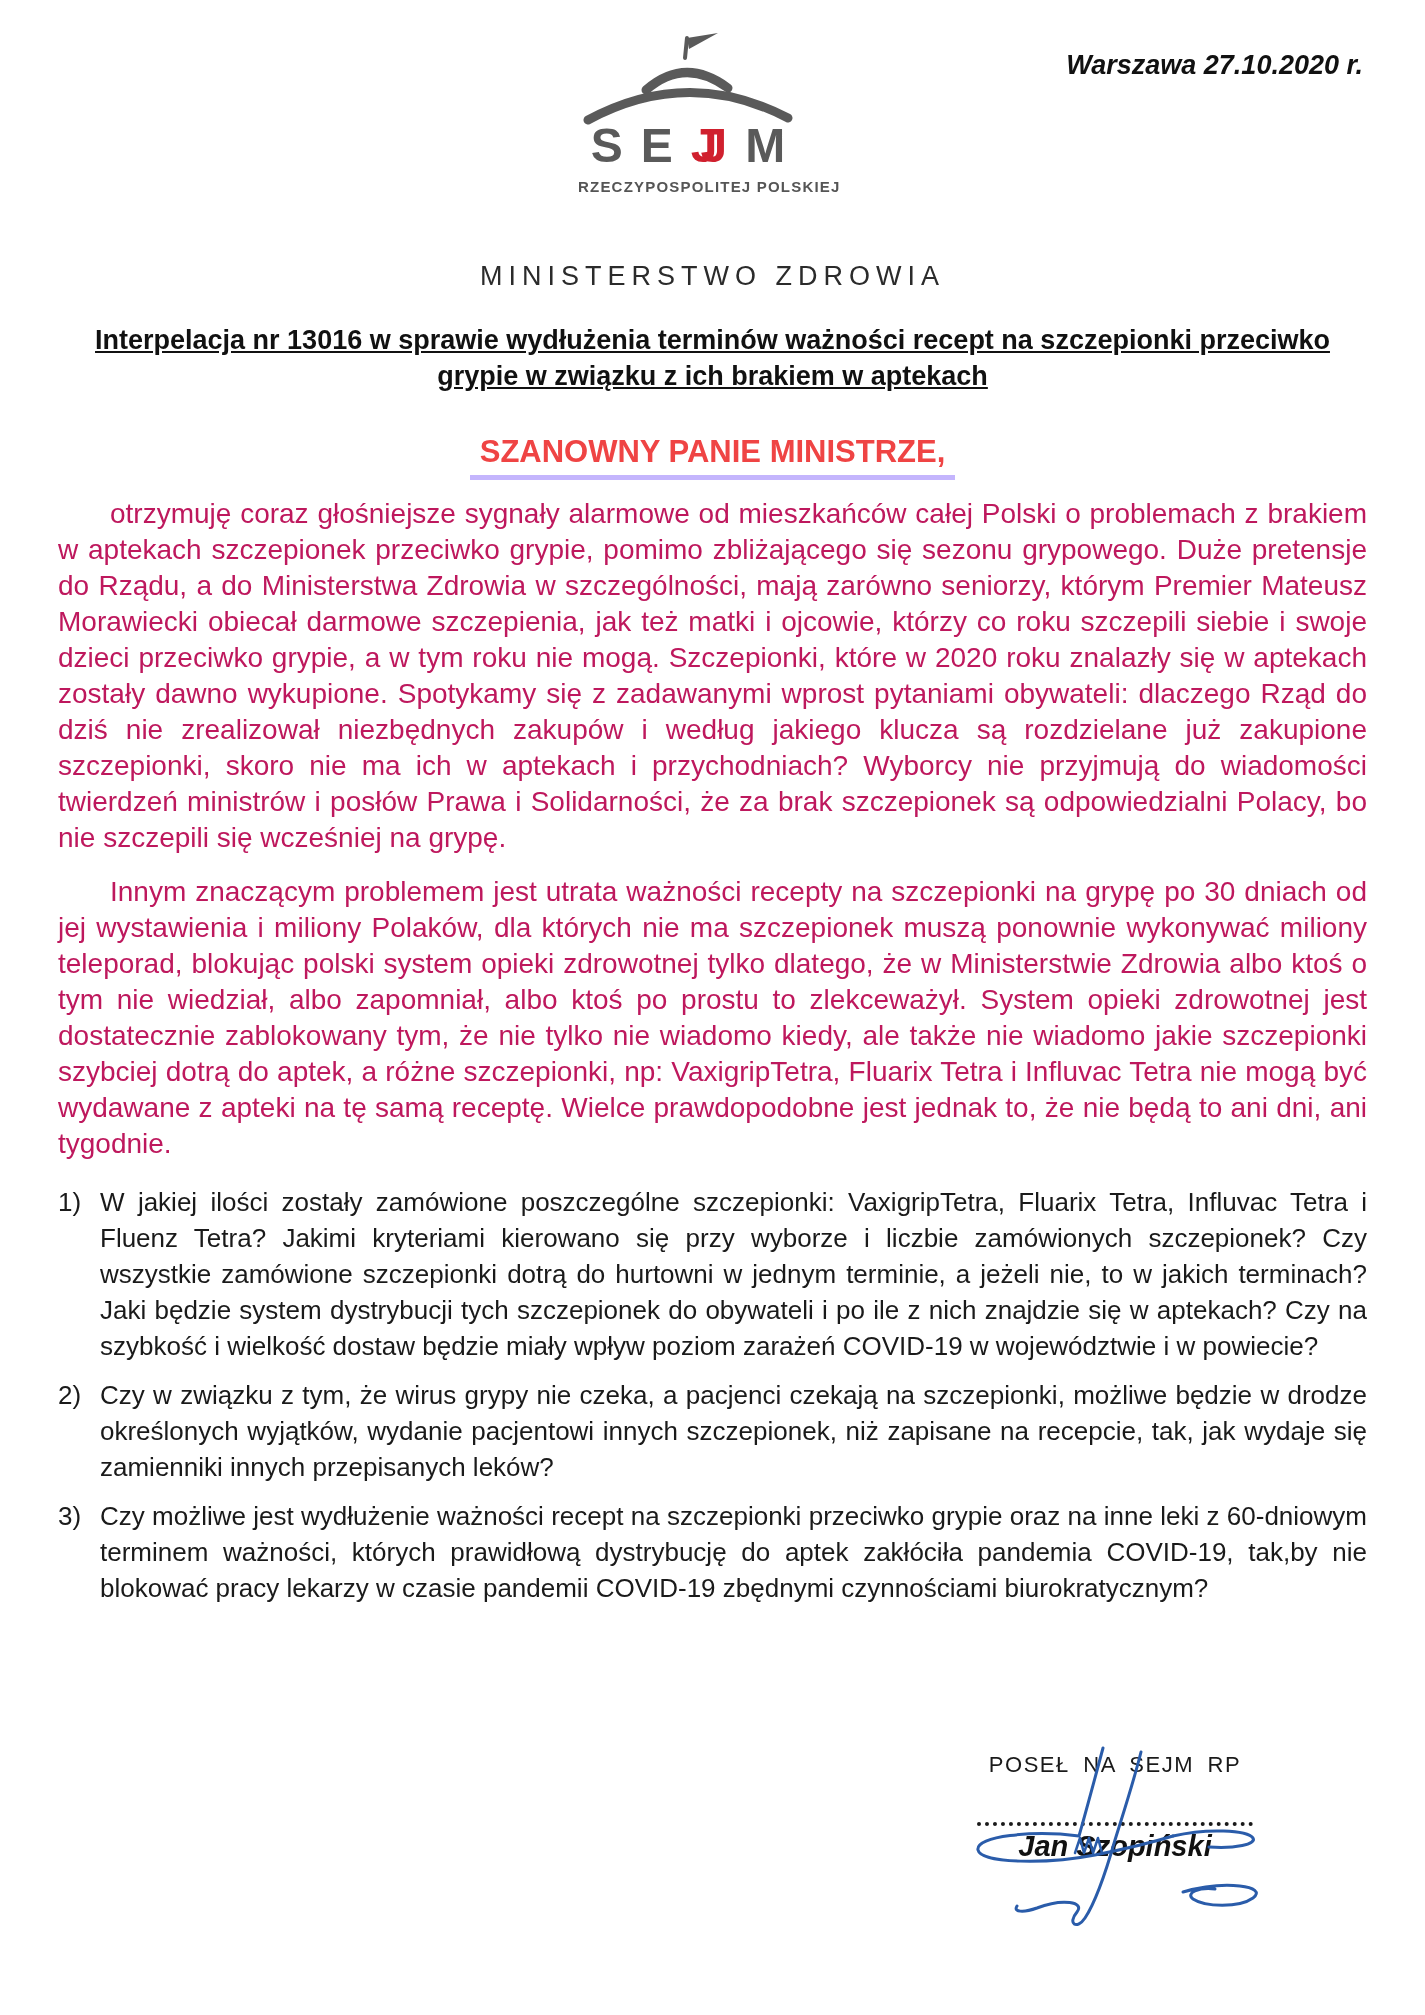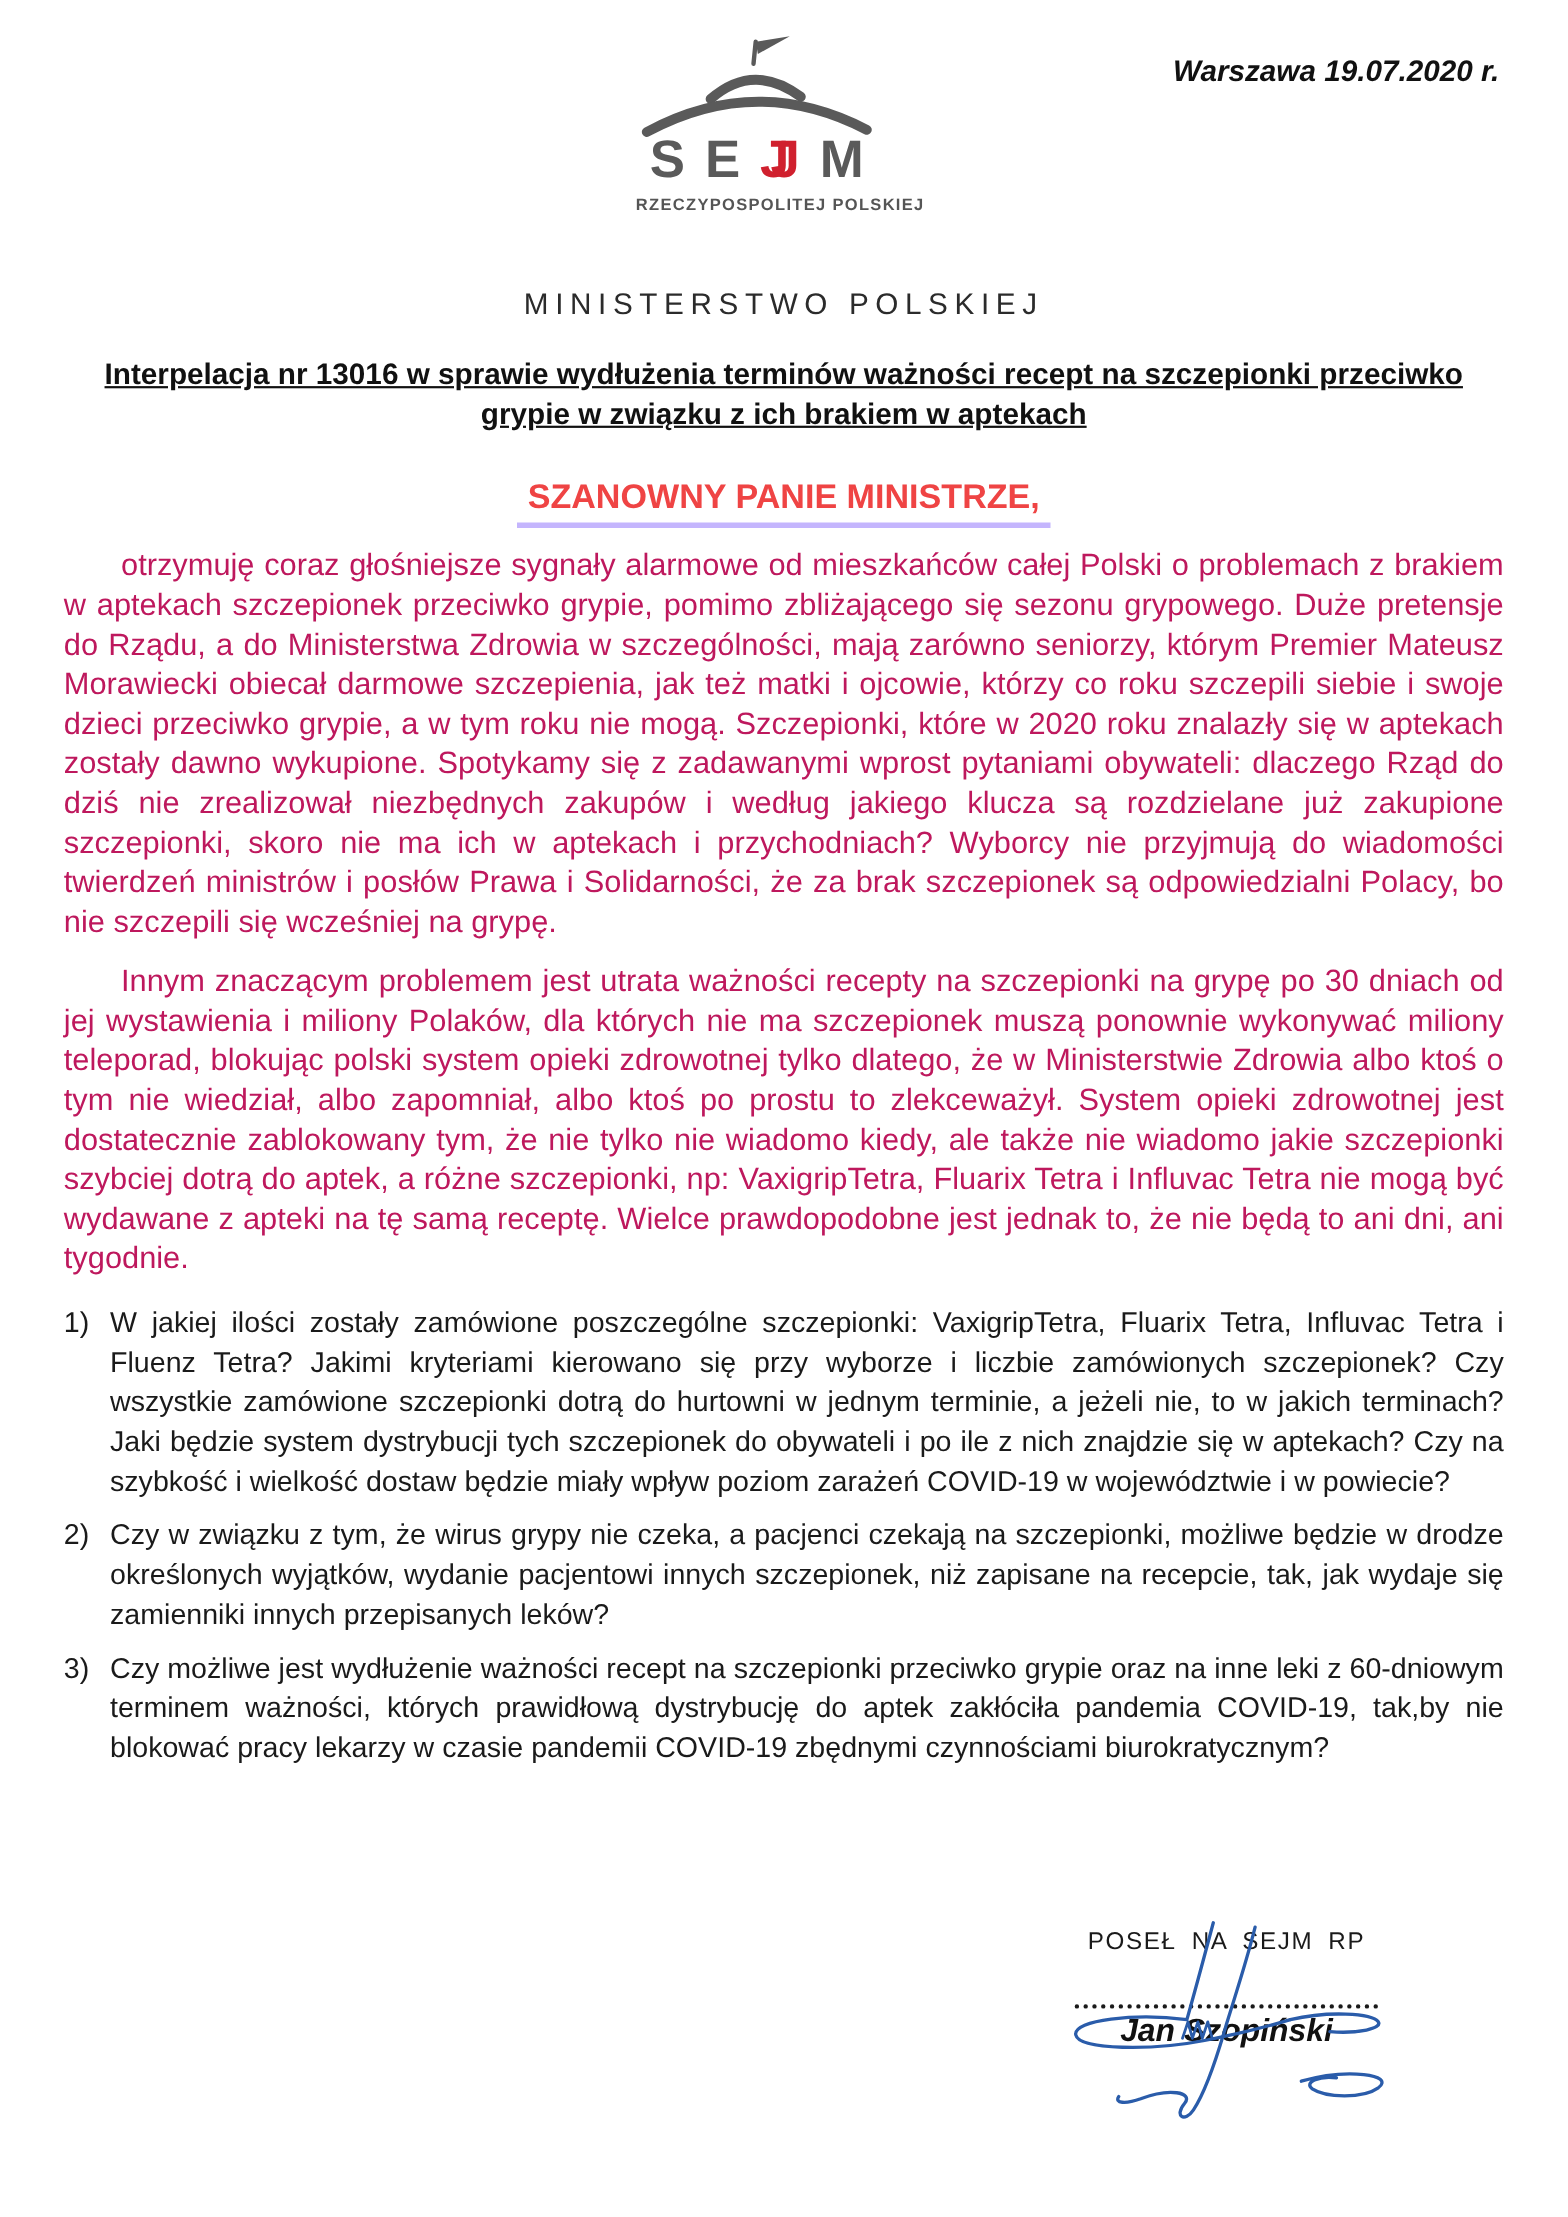--- a/index.html
+++ b/index.html
@@ -38,35 +38,35 @@
   .sig-title{margin-top:64px;font-size:22px;letter-spacing:1.5px;word-spacing:6px;color:#1a1a1a;}
   .sig-dotted{width:276px;margin:44px auto 0 auto;border-bottom:4px dotted #1a1a1a;}
   .sig-name{margin-top:4px;font-size:29px;font-weight:bold;font-style:italic;color:#111;}
   .sig-ink{position:absolute;top:52px;left:2px;pointer-events:none;}
 </style>
 </head>
 <body>
 
 <div class="page">
 
-  <div class="date">Warszawa 19.07.2020 r.</div>
+  <div class="date">Warszawa 27.10.2020 r.</div>
 
   <div class="logo">
     <svg width="220" height="96" viewBox="0 0 220 96" fill="none" xmlns="http://www.w3.org/2000/svg">
       <path d="M107 28 L109 8" stroke="#5a5a5a" stroke-width="4" stroke-linecap="round"></path>
       <path d="M109 8 L140 3 L111 19 Z" fill="#5a5a5a"></path>
       <path d="M68 60 Q107 26 150 58" stroke="#5a5a5a" stroke-width="9" stroke-linecap="round"></path>
       <path d="M10 90 Q110 36 210 88" stroke="#5a5a5a" stroke-width="9" stroke-linecap="round"></path>
     </svg>
     <div class="sejm-word"><span class="ltr">S</span><span class="ltr">E</span><span class="ltr j-red">J</span><span class="ltr j-red2">J</span><span class="ltr">M</span></div>
     <div class="logo-caption">RZECZYPOSPOLITEJ POLSKIEJ</div>
   </div>
 
   <div class="content">
-    <div class="recipient-org">MINISTERSTWO POLSKIEJ</div>
+    <div class="recipient-org">MINISTERSTWO ZDROWIA</div>
 
     <div class="subject">
       <div>Interpelacja  nr 13016 w sprawie wydłużenia terminów ważności recept na szczepionki przeciwko</div>
       <div>grypie w związku z ich brakiem w aptekach</div>
     </div>
 
     <div class="salutation">
       <span>SZANOWNY PANIE MINISTRZE,</span>
     </div>
 

